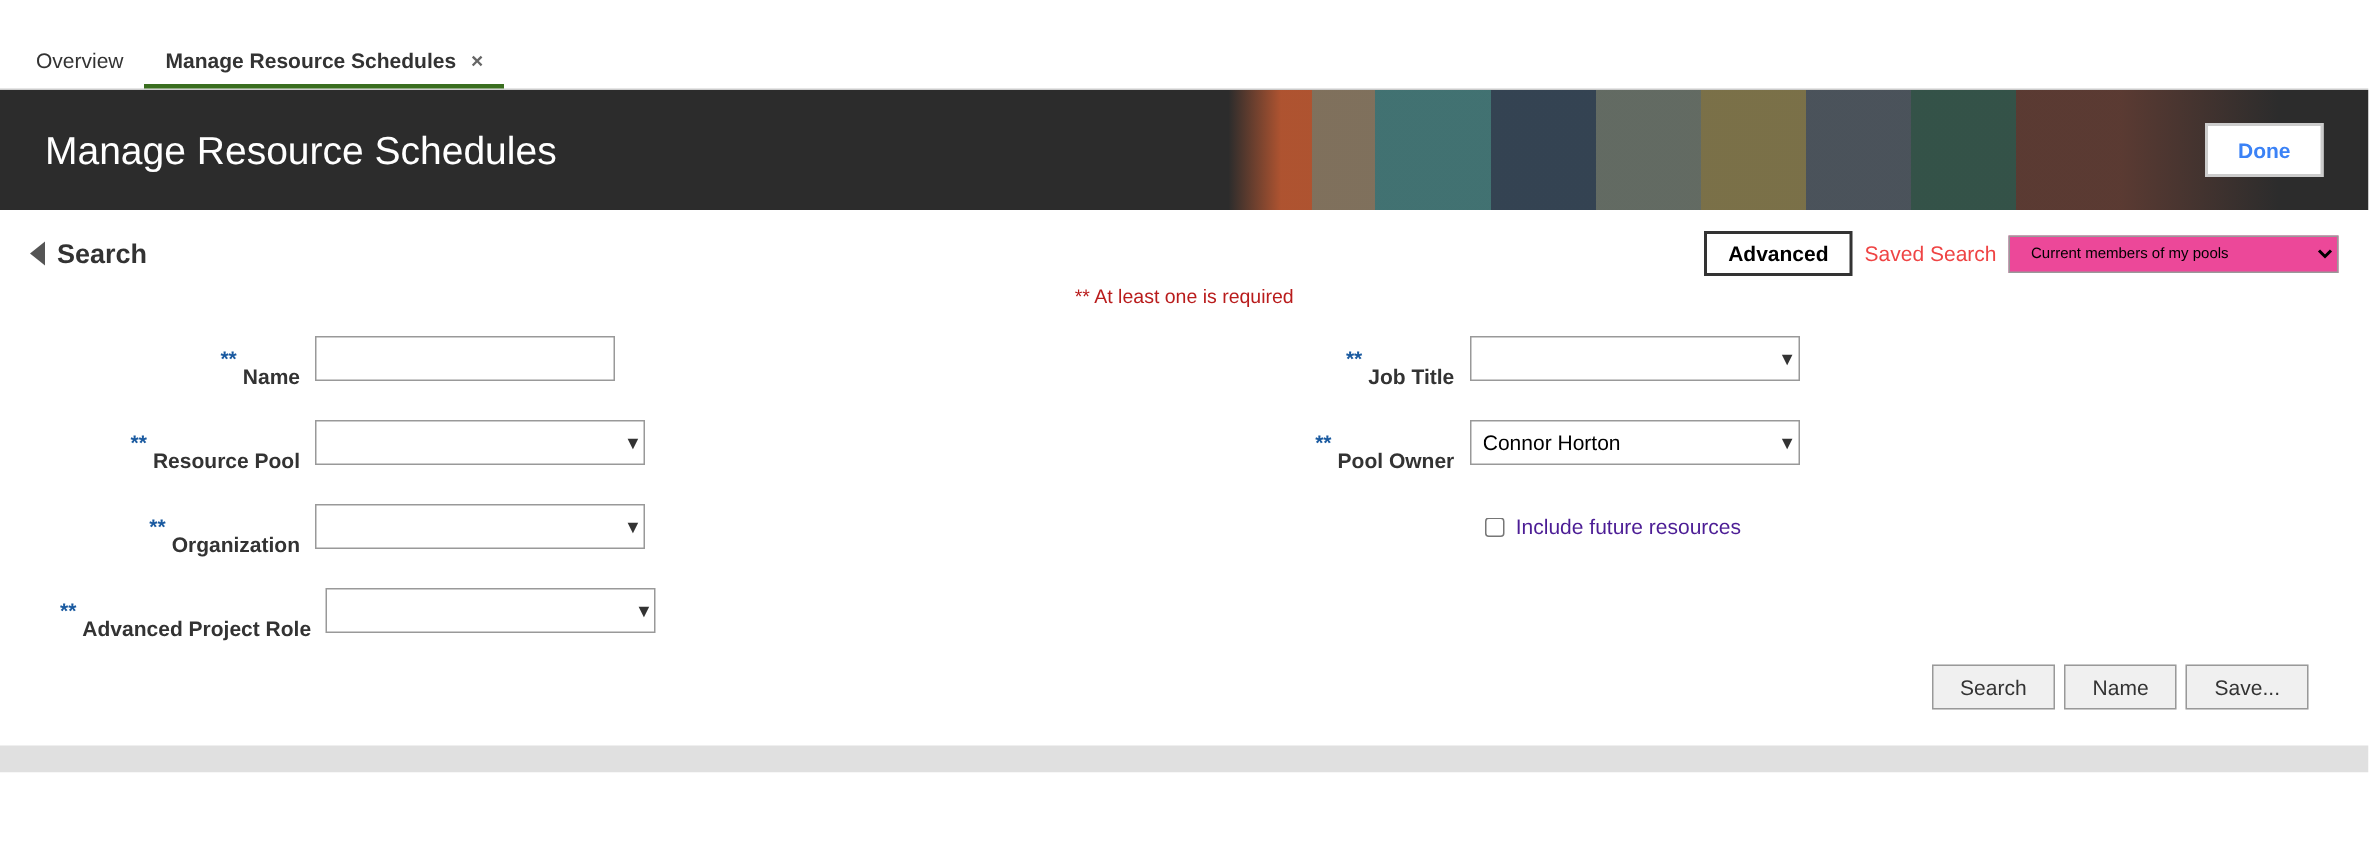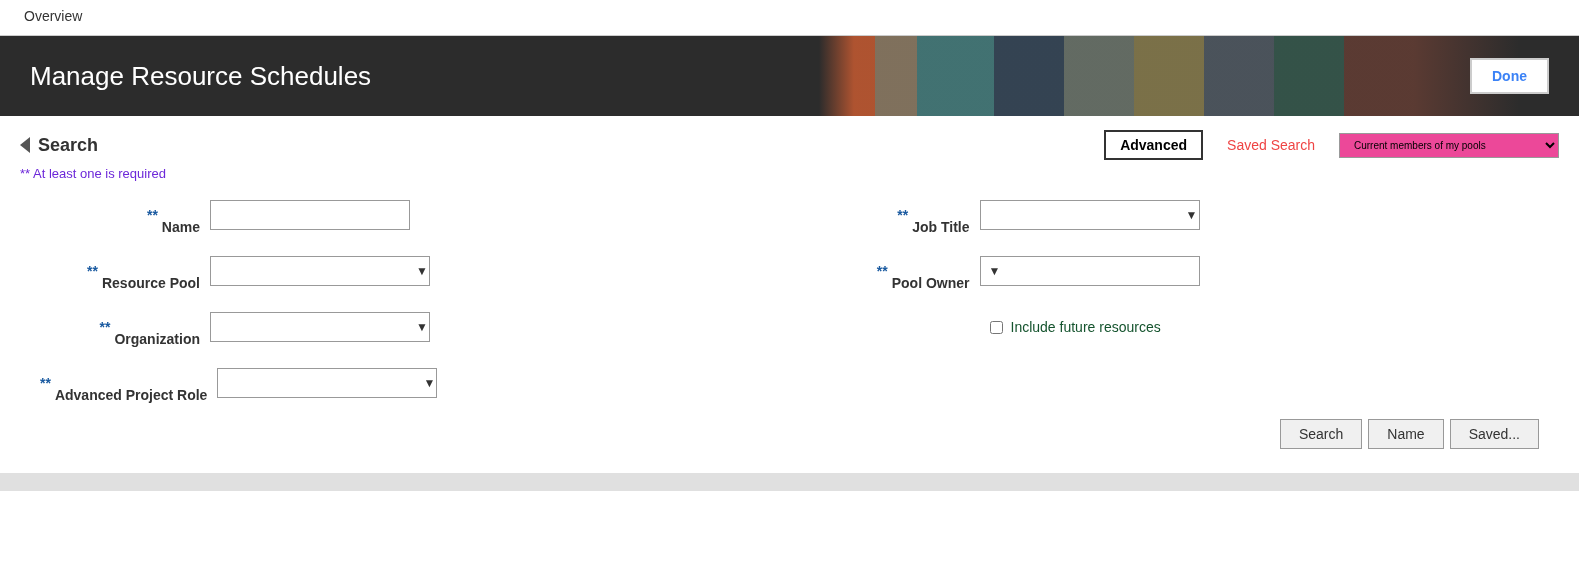--- a/index.html
+++ b/index.html
@@ -12,20 +12,21 @@
       border-bottom: 1px solid #ccc;
       padding: 0 10px;
       background: #fff;
     }
     .tab {
       padding: 8px 14px;
       cursor: pointer;
       color: #333;
       border-bottom: 3px solid transparent;
       font-size: 14px;
+      margin-top: 24px;
     }
     .tab.active {
       font-weight: bold;
       border-bottom: 3px solid #3a6e1f;
     }
     .tab-close {
       margin-left: 6px;
       cursor: pointer;
       color: #666;
     }
@@ -103,21 +104,21 @@
       border-right: 10px solid #555;
     }
     .search-title {
       font-size: 18px;
       font-weight: bold;
       color: #333;
     }
     .search-controls {
       display: flex;
       align-items: center;
-      gap: 24px;
+      gap: 8px;
     }
     .advanced-btn {
       border: 2px solid #333;
       background: #fff;
       padding: 5px 14px;
       font-size: 14px;
       font-weight: bold;
       cursor: pointer;
     }
     .saved-search-label {
@@ -128,22 +129,22 @@
     .saved-search-select {
       border: 1px solid #999;
       padding: 5px 10px;
       font-size: 10px;
       background: #ec4899;
       min-width: 220px;
       cursor: pointer;
       appearance: auto;
     }
     .required-note {
-      text-align: left;
-      color: #6d28d9;
+      text-align: center;
+      color: #b91c1c;
       font-size: 13px;
       margin-bottom: 14px;
     }
 
     
     .form-grid {
       display: grid;
       grid-template-columns: 1fr 1fr;
       gap: 16px 40px;
       padding: 0 20px;
@@ -202,21 +203,21 @@
       cursor: pointer;
     }
     .checkbox-row {
       display: flex;
       align-items: center;
       gap: 8px;
       padding-left: 10px;
     }
     .checkbox-label {
       font-size: 14px;
-      color: #14532d;
+      color: #4c1d95;
     }
 
     
     .form-actions {
       display: flex;
       justify-content: flex-end;
       gap: 6px;
       padding: 16px 20px 10px 20px;
     }
     .action-btn {
@@ -234,20 +235,24 @@
       height: 18px;
       margin-top: 4px;
     }
   </style>
 </head>
 <body>
 
 <div class="tab-bar">
   <div class="tab">
     <span>Overview</span>
+  </div>
+  <div class="tab active">
+    <span>Manage Resource Schedules</span>
+    <span class="tab-close">×</span>
   </div>
 </div>
 
 <div class="header-banner">
   <div class="header-banner-bg"></div>
   <span class="header-banner-title">Manage Resource Schedules</span>
   <button class="done-button">Done</button>
 </div>
 
 <div class="search-section">
@@ -300,20 +305,21 @@
         <span class="select-arrow">▼</span>
       </div>
     </div>
 
     <div class="form-row">
       <div class="field-label">
         <span class="required-stars">**</span>
         <span class="label-text">Pool Owner</span>
       </div>
       <div class="select-wrapper">
+        <input type="text" class="select-input" value="Connor Horton" style="">
         <span class="select-arrow">▼</span>
       </div>
     </div>
 
     <div class="form-row">
       <div class="field-label">
         <span class="required-stars">**</span>
         <span class="label-text">Organization</span>
       </div>
       <div class="select-wrapper">
@@ -343,17 +349,17 @@
       </div>
     </div>
 
     <div></div>
 
   </div>
 
   <div class="form-actions">
     <button class="action-btn">Search</button>
     <button class="action-btn">Name</button>
-    <button class="action-btn">Saved...</button>
+    <button class="action-btn">Save...</button>
   </div>
 </div>
 
 <div class="bottom-strip"></div>
 
 </body></html>

